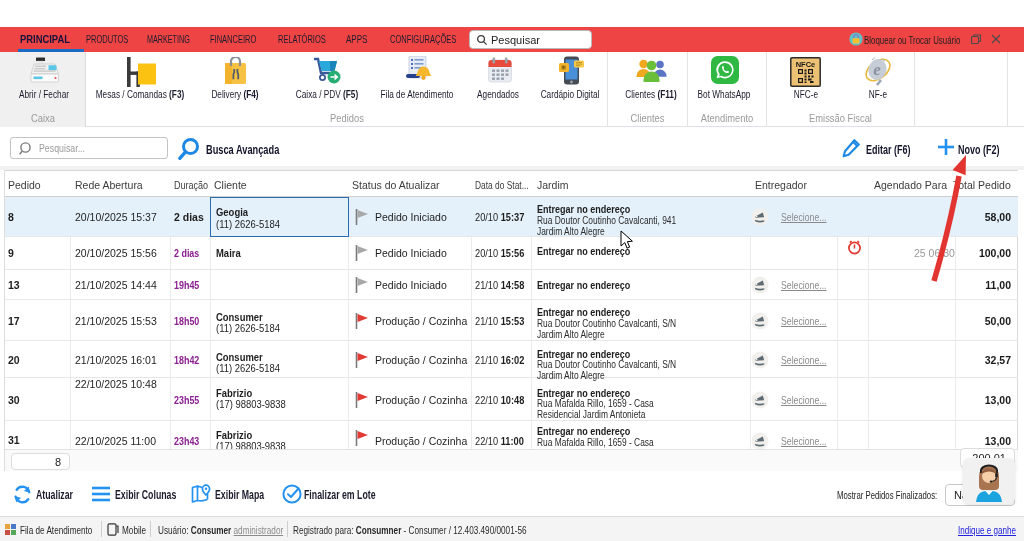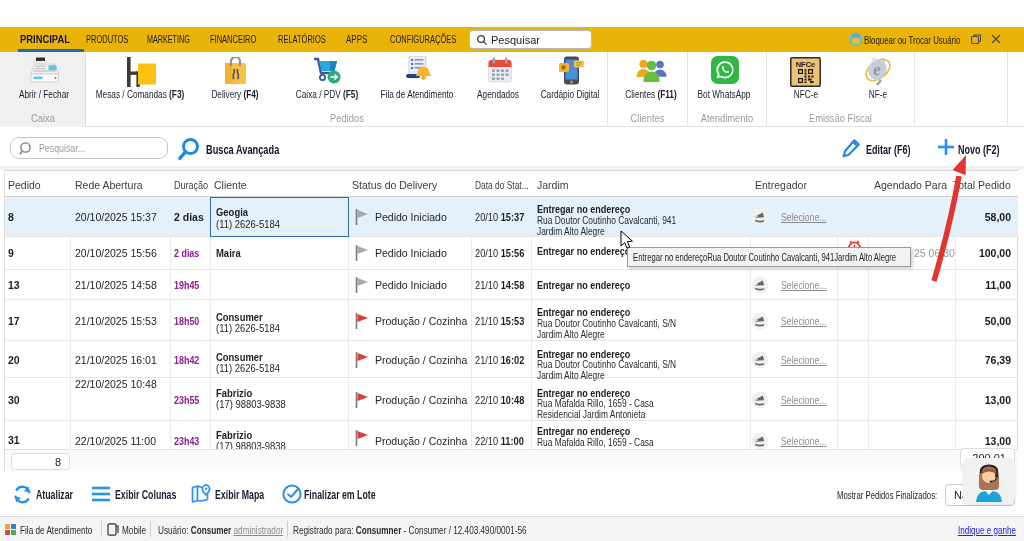--- a/index.html
+++ b/index.html
@@ -4,31 +4,31 @@
 <style>
 * { margin:0; padding:0; box-sizing:border-box; }
 html,body { width:1024px; height:541px; overflow:hidden; }
 #app { position:relative; width:1024px; height:541px; background:#fff;
   font-family:"Liberation Sans", sans-serif; color:#1a1a1a; overflow:hidden; }
 .abs { position:absolute; }
 
 #titlebar { position:absolute; left:0; top:0; width:1024px; height:27px; background:#f0f0f0; }
 #title { position:absolute; left:0; top:7px; width:1020px; text-align:center; font-size:11px; color:#1b1b1b; transform:scaleX(0.73); }
 
-#menubar { position:absolute; left:0; top:27px; width:1024px; height:25px; background:#eab308; }
+#menubar { position:absolute; left:0; top:27px; width:1024px; height:25px; background:#ef4444; }
 .tab { position:absolute; top:7px; font-size:10px; color:#1c1c2e; transform-origin:left center; }
 
 #ribbon { position:absolute; left:0; top:52px; width:1024px; height:75px; background:#fff; border-bottom:1px solid #dde1e6; }
 .rsep { position:absolute; top:0; width:1px; height:75px; background:#e3e3e3; }
 .ritem { position:absolute; top:0; text-align:center; font-size:12px; color:#1c1c2e; }
 .ritem .lbl { position:absolute; top:36px; left:-70px; width:140px; text-align:center; white-space:nowrap; font-size:11px; transform:scaleX(0.75); }
 .rcap { position:absolute; top:60px; text-align:center; font-size:11px; color:#9a9a9a; transform:scaleX(0.85); }
 
 #toolband { position:absolute; left:0; top:128px; width:1024px; height:42px; background:#fff; }
-#searchbox { position:absolute; left:10px; top:9px; width:158px; height:22px; background:#fff; border:1px solid #c3c3c3; border-radius:9px; }
+#searchbox { position:absolute; left:10px; top:9px; width:158px; height:22px; background:#fff; border:1px solid #c3c3c3; border-radius:3px; }
 #searchbox span { position:absolute; left:28px; top:4px; font-size:11px; color:#9a9a9a; transform:scaleX(0.8); transform-origin:left center; }
 
 #grid { position:absolute; left:0; top:170px; width:1018px; height:301px; background:#fff; border-top:1px solid #d7d7d7; }
 .vline { position:absolute; top:0; width:1px; background:#ebebeb; }
 #ghead { position:absolute; left:0; top:0; width:1018px; height:26px; background:#fff; border-bottom:1px solid #d0d0d0; }
 .h { position:absolute; top:8px; font-size:10.5px; color:#3c3c3c; white-space:nowrap; }
 .row { position:absolute; left:0; width:1018px; border-bottom:1px solid #e7e7e7; }
 .sel { background:#e4f1fb; }
 .c { position:absolute; font-size:10.5px; color:#1e1e1e; white-space:nowrap; transform-origin:left center; }
 .b { font-weight:bold; }
@@ -302,21 +302,21 @@
   <div class="vline" style="left:750px;height:278px"></div>
   <div class="vline" style="left:837px;height:278px"></div>
   <div class="vline" style="left:868px;height:278px"></div>
   <div class="vline" style="left:955px;height:278px"></div>
   <div style="position:absolute;left:1017px;top:0;width:1px;height:301px;background:#d9d9d9"></div>
   <div id="ghead">
     <div class="h" style="left:8px">Pedido</div>
     <div class="h" style="left:75px">Rede Abertura</div>
     <div class="h" style="left:174px;transform:scaleX(0.86);transform-origin:left center">Duração</div>
     <div class="h" style="left:214px">Cliente</div>
-    <div class="h" style="left:352px">Status do Delivery</div>
+    <div class="h" style="left:352px">Status do Atualizar</div>
     <div class="h" style="left:475px;transform:scaleX(0.8);transform-origin:left center">Data do Stat...</div>
     <div class="h" style="left:537px">Jardim</div>
     <div class="h" style="left:755px">Entregador</div>
     <div class="h" style="left:874px">Agendado Para</div>
     <div class="h" style="left:953px">Total Pedido</div>
   </div>
   <div id="gbody">
 
   <div class="row sel" style="top:26px;height:40px">
     <div class="c b" style="left:8px;top:14px">8</div>
@@ -361,21 +361,21 @@
             <line x1="7.5" y1="4.5" x2="7.5" y2="8.5" stroke="#e03a32" stroke-width="1.5"></line>
             <line x1="2.8" y1="2.6" x2="4.6" y2="1" stroke="#e03a32" stroke-width="1.5"></line>
             <line x1="12.2" y1="2.6" x2="10.4" y2="1" stroke="#e03a32" stroke-width="1.5"></line>
           </svg>
     <div class="c" style="left:914px;top:10px;color:#9a9a9a">25 06:30</div>
     <div class="tot" style="top:10px">100,00</div>
   </div>
 
   <div class="row" style="top:99px;height:30px">
     <div class="c b" style="left:8px;top:9px">13</div>
-    <div class="c" style="left:75px;top:9px">21/10/2025 14:58</div>
+    <div class="c" style="left:75px;top:9px">21/10/2025 14:44</div>
     <div class="c purple" style="left:174px;top:9px">19h45</div>
     <svg class="abs" style="left:355px;top:7px" width="14" height="16" viewBox="0 0 14 16">
             <path d="M1.5 0 V16" stroke="#7a7a7a" stroke-width="1.6"></path>
             <path d="M2.5 1 L13 5 L2.5 9 Z" fill="#a8a8a8"></path>
           </svg>
     <div class="c" style="left:375px;top:9px">Pedido Iniciado</div>
     <div class="c" style="left:475px;top:9px;transform:scaleX(0.88)">21/10 <b>14:58</b></div>
     <div class="c b" style="left:537px;top:9px;transform:scaleX(0.86)">Entregar no endereço</div>
     <svg class="moto" style="left:751px;top:6px" viewBox="0 0 18 18">
             <circle cx="9" cy="9" r="8.5" fill="#f2f0ec"></circle>
@@ -427,21 +427,21 @@
     <div class="c b" style="left:537px;top:7px;transform:scaleX(0.86)">Entregar no endereço</div>
     <div class="c addr" style="left:537px;top:18px">Rua Doutor Coutinho Cavalcanti, S/N</div>
     <div class="c addr" style="left:537px;top:29px">Jardim Alto Alegre</div>
     <svg class="moto" style="left:751px;top:10px" viewBox="0 0 18 18">
             <circle cx="9" cy="9" r="8.5" fill="#f2f0ec"></circle>
             <path d="M4.2 8.6 L11.8 4.6 L13.2 9.2 L4.8 9.8 Z" fill="#5d6b73"></path>
             <circle cx="5.6" cy="8.3" r="0.9" fill="#f2f0ec"></circle>
             <path d="M3.8 11.8 Q8.5 13.6 13.6 12.2 L13.0 13.8 Q8.5 15.2 4.4 13.4 Z" fill="#5d6b73"></path>
           </svg>
     <div class="selec" style="left:781px;top:13px">Selecione...</div>
-    <div class="tot" style="top:13px">76,39</div>
+    <div class="tot" style="top:13px">32,57</div>
   </div>
 
   <div class="row" style="top:207px;height:43px">
     <div class="c b" style="left:8px;top:16px">30</div>
     <div class="c" style="left:75px;top:0">22/10/2025 10:48</div>
     <div class="c purple" style="left:174px;top:16px">23h55</div>
     <div class="c b" style="left:216px;top:9px;transform:scaleX(0.9)">Fabrizio</div>
     <div class="c" style="left:216px;top:20px;transform:scaleX(0.9)">(17) 98803-9838</div>
     <svg class="abs" style="left:355px;top:14px" width="14" height="16" viewBox="0 0 14 16">
             <path d="M1.5 0 V16" stroke="#7a7a7a" stroke-width="1.6"></path>
@@ -528,21 +528,20 @@
     <path d="M8.5 12 Q9.5 6.5 16 6.5 Q22.5 6.5 23.5 12 Q20 9.5 16 9.5 Q12 9.5 8.5 12 Z" fill="#936142"></path>
     <path d="M8 11 Q7 6 12 4.2 Q16 3 20 4.2 Q25 6 24 11" fill="none" stroke="#222" stroke-width="2"></path>
     <rect x="22.2" y="11" width="2.6" height="4.6" rx="1.3" fill="#222"></rect>
     <path d="M23.5 15.5 Q23 19 18.5 19.5" fill="none" stroke="#222" stroke-width="1.2"></path>
     <circle cx="18" cy="19.6" r="1.2" fill="#222"></circle>
     <path d="M3 40 Q4 31 10 29.5 L16 28.5 L22 29.5 Q28 31 29 40 Z" fill="#1ba3df"></path>
     <path d="M12.5 29 L16 33 L19.5 29 L16 28.2 Z" fill="#fff"></path>
   </svg>
 </div>
 
-<div id="tooltip"><span>Entregar no endereçoRua Doutor Coutinho Cavalcanti, 941Jardim Alto Alegre</span></div>
 
 <svg class="abs" style="left:620px;top:230px;z-index:30" width="14" height="20" viewBox="0 0 14 20">
       <path d="M1 1 L1 16 L4.8 12.6 L7 18.2 L9.6 17.1 L7.4 11.6 L12.4 11.2 Z" fill="#fff" stroke="#000" stroke-width="1"></path>
     </svg>
 
 <svg class="abs" style="left:0;top:0;z-index:25" width="1024" height="541" viewBox="0 0 1024 541" pointer-events="none">
   <path d="M934 281 Q950 226 959 176" fill="none" stroke="#e23430" stroke-width="5.5"></path>
   <polygon points="966,155 965.6,175.3 952.6,170.1" fill="#e23430"></polygon>
 </svg>
 

